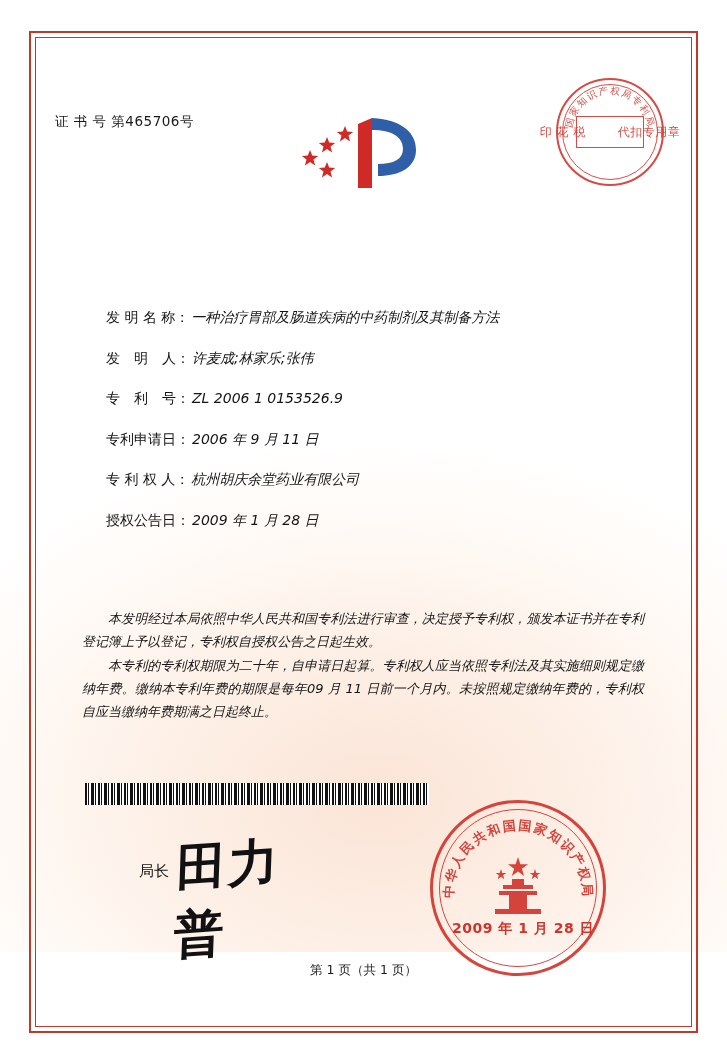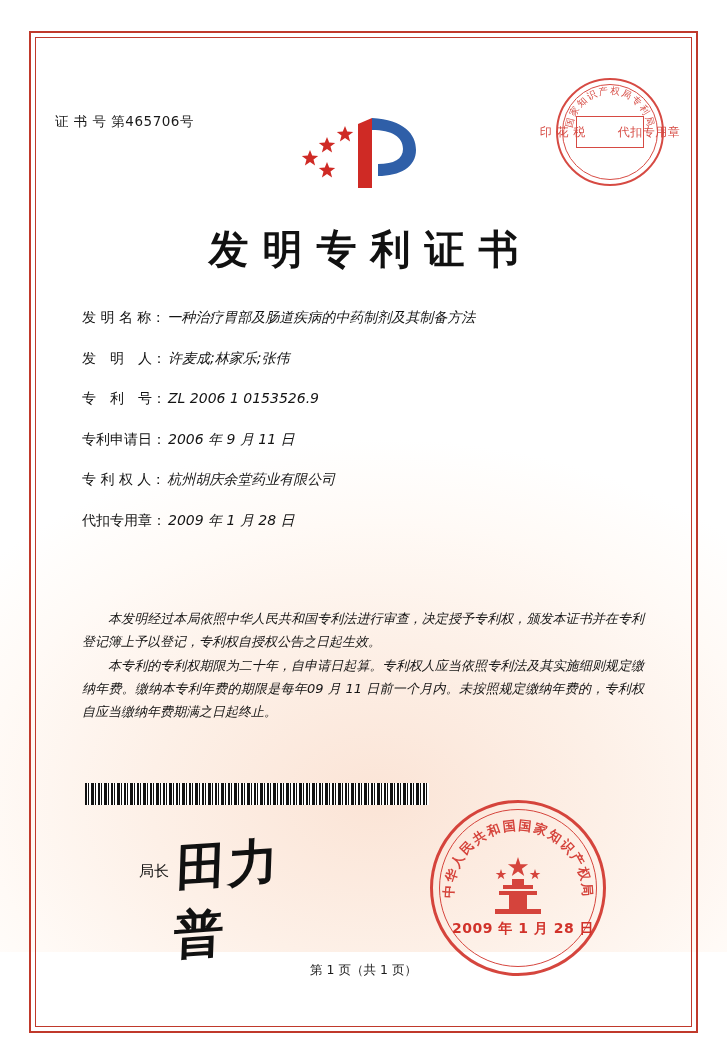--- a/index.html
+++ b/index.html
@@ -131,20 +131,21 @@
   .field-row {
     display: flex;
     align-items: baseline;
     margin-bottom: 22.5px;
     font-size: 14px;
     color: #141414;
   }
   .field-label {
     white-space: nowrap;
     font-family: "DejaVu Sans", sans-serif;
+    margin-left: 24px;
   }
   .field-value {
     margin-left: 2px;
     font-family: "DejaVu Sans", sans-serif;
     color: #141414;
     font-style: italic;
   }
 
   
   .body-text {
@@ -287,21 +288,20 @@
           <textPath href="#arcTop" startOffset="50%" text-anchor="middle">国家知识产权局专利局</textPath>
         </text>
       </svg>
     </div>
     <div class="inner-box">
       <span>印 花 税</span>
       <span>代扣专用章</span>
     </div>
   </div>
 
-  <div class="title">发明专利证书</div>
 
   <div class="fields">
     <div class="field-row">
       <span class="field-label">发 明 名 称：</span>
       <span class="field-value">一种治疗胃部及肠道疾病的中药制剂及其制备方法</span>
     </div>
     <div class="field-row">
       <span class="field-label">发　明　人：</span>
       <span class="field-value">许麦成;林家乐;张伟</span>
     </div>
@@ -311,21 +311,21 @@
     </div>
     <div class="field-row">
       <span class="field-label">专利申请日：</span>
       <span class="field-value">2006 年 9 月 11 日</span>
     </div>
     <div class="field-row">
       <span class="field-label">专 利 权 人：</span>
       <span class="field-value">杭州胡庆余堂药业有限公司</span>
     </div>
     <div class="field-row">
-      <span class="field-label">代扣专用章：</span>
+      <span class="field-label">授权公告日：</span>
       <span class="field-value">2009 年 1 月 28 日</span>
     </div>
   </div>
 
   <div class="body-text">
     <p>本发明经过本局依照中华人民共和国专利法进行审查，决定授予专利权，颁发本证书并在专利登记簿上予以登记，专利权自授权公告之日起生效。</p>
     <p>本专利的专利权期限为二十年，自申请日起算。专利权人应当依照专利法及其实施细则规定缴纳年费。缴纳本专利年费的期限是每年09 月 11 日前一个月内。未按照规定缴纳年费的，专利权自应当缴纳年费期满之日起终止。</p>
   </div>
 
   <div class="barcode"></div>

